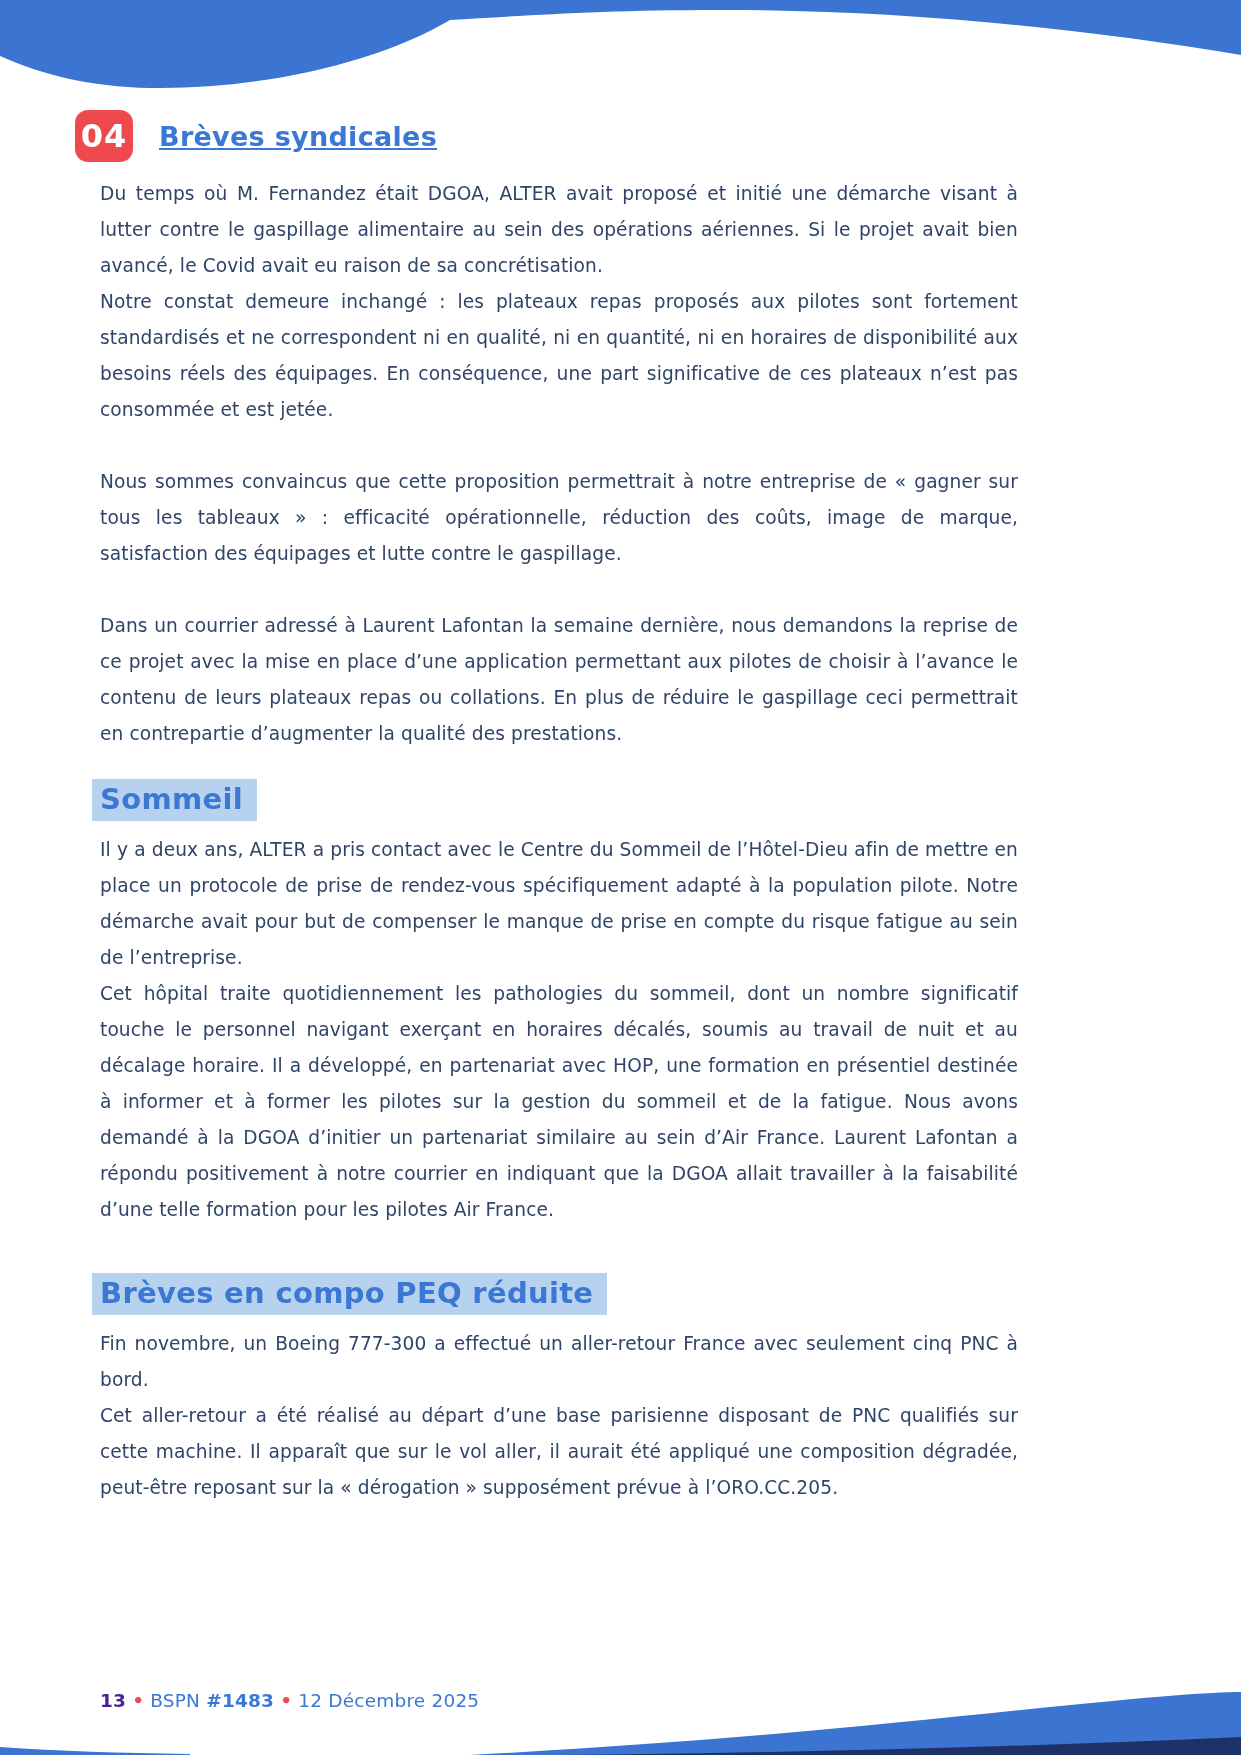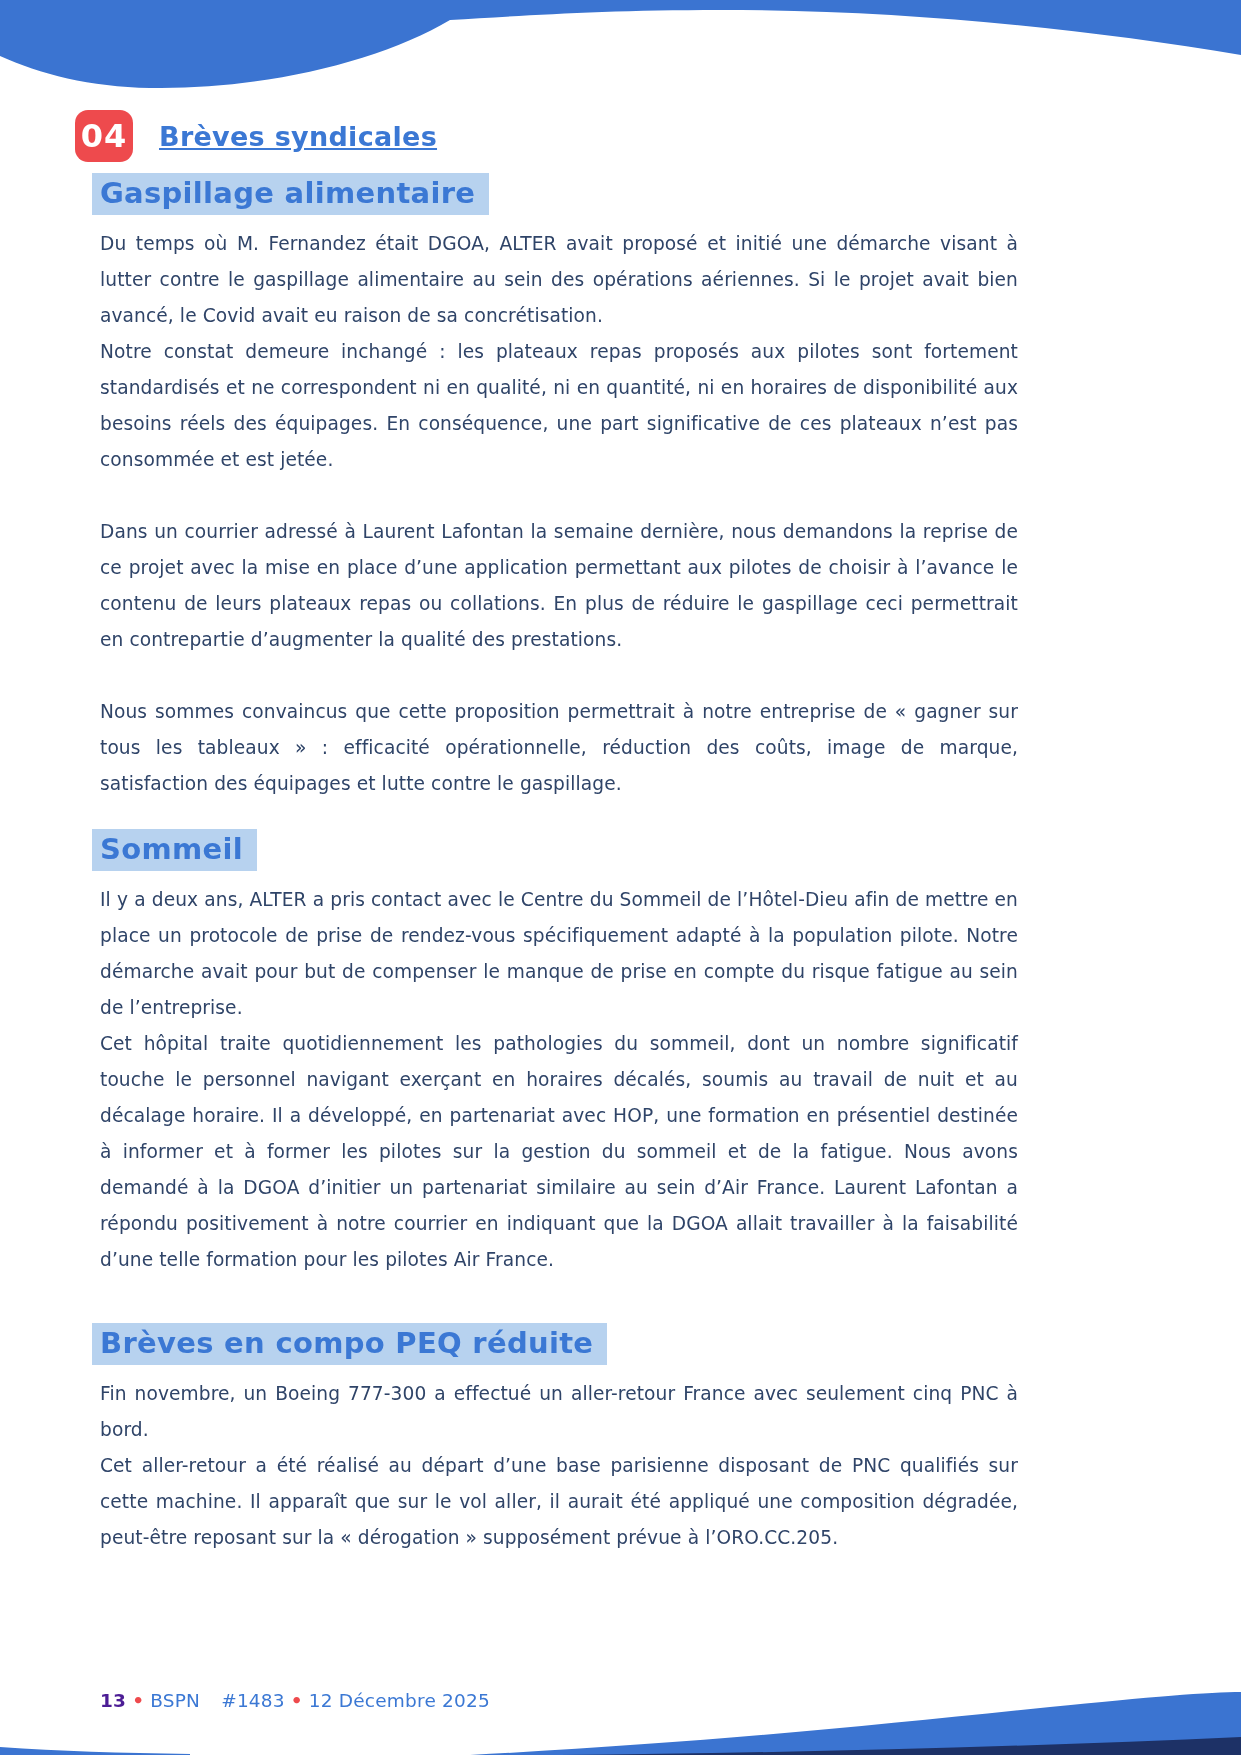--- a/index.html
+++ b/index.html
@@ -81,43 +81,42 @@
   .footer {
     position: absolute;
     left: 100px;
     bottom: 44px;
     font-size: 18.5px;
     color: #3b78d4;
     letter-spacing: 0.2px;
   }
   .footer .pg { color: #4c1d95; font-weight: bold; text-align: center; }
   .footer .sep { color: #ee4a4d; font-weight: bold; padding: 0 6px; }
-  .footer .issue { font-weight: normal; margin-left: 15px; }
+  .footer .issue { font-weight: bold; }
 </style>
 </head>
 <body>
 
 <div class="page">
 
   <svg class="top-wave" height="100" viewBox="0 0 1241 100" aria-hidden="true">
     <path fill="#3b74d1" d="M0,0 H1241 V55 C1080,28 900,10 720,10 C600,10 520,16 450,20 C380,62 260,90 150,88 C90,87 40,74 0,56 Z"></path>
   </svg>
 
   <div class="content">
 
     <div class="header-row">
       <div class="badge">04</div>
       <div class="header-title">Brèves syndicales</div>
     </div>
 
-    <h2 class="section-title first"><span class="hl">Gaspillage alimentaire</span></h2>
     <p class="body-par">Du temps où M. Fernandez était DGOA, ALTER avait proposé et initié une démarche visant à lutter contre le gaspillage alimentaire au sein des opérations aériennes. Si le projet avait bien avancé, le Covid avait eu raison de sa concrétisation.</p>
     <p class="body-par">Notre constat demeure inchangé : les plateaux repas proposés aux pilotes sont fortement standardisés et ne correspondent ni en qualité, ni en quantité, ni en horaires de disponibilité aux besoins réels des équipages. En conséquence, une part significative de ces plateaux n’est pas consommée et est jetée.</p>
+    <p class="body-par gap">Nous sommes convaincus que cette proposition permettrait à notre entreprise de « gagner sur tous les tableaux » : efficacité opérationnelle, réduction des coûts, image de marque, satisfaction des équipages et lutte contre le gaspillage.</p>
     <p class="body-par gap">Dans un courrier adressé à Laurent Lafontan la semaine dernière, nous demandons la reprise de ce projet avec la mise en place d’une application permettant aux pilotes de choisir à l’avance le contenu de leurs plateaux repas ou collations. En plus de réduire le gaspillage ceci permettrait en contrepartie d’augmenter la qualité des prestations.</p>
-    <p class="body-par gap">Nous sommes convaincus que cette proposition permettrait à notre entreprise de « gagner sur tous les tableaux » : efficacité opérationnelle, réduction des coûts, image de marque, satisfaction des équipages et lutte contre le gaspillage.</p>
 
     <h2 class="section-title"><span class="hl">Sommeil</span></h2>
     <p class="body-par">Il y a deux ans, ALTER a pris contact avec le Centre du Sommeil de l’Hôtel-Dieu afin de mettre en place un protocole de prise de rendez-vous spécifiquement adapté à la population pilote. Notre démarche avait pour but de compenser le manque de prise en compte du risque fatigue au sein de l’entreprise.</p>
     <p class="body-par">Cet hôpital traite quotidiennement les pathologies du sommeil, dont un nombre significatif touche le personnel navigant exerçant en horaires décalés, soumis au travail de nuit et au décalage horaire. Il a développé, en partenariat avec HOP, une formation en présentiel destinée à informer et à former les pilotes sur la gestion du sommeil et de la fatigue. Nous avons demandé à la DGOA d’initier un partenariat similaire au sein d’Air France. Laurent Lafontan a répondu positivement à notre courrier en indiquant que la DGOA allait travailler à la faisabilité d’une telle formation pour les pilotes Air France.</p>
 
     <h2 class="section-title big-gap"><span class="hl">Brèves en compo PEQ réduite</span></h2>
     <p class="body-par">Fin novembre, un Boeing 777-300 a effectué un aller-retour France avec seulement cinq PNC à bord.</p>
     <p class="body-par">Cet aller-retour a été réalisé au départ d’une base parisienne disposant de PNC qualifiés sur cette machine. Il apparaît que sur le vol aller, il aurait été appliqué une composition dégradée, peut-être reposant sur la « dérogation » supposément prévue à l’ORO.CC.205.</p>
 
   </div>

